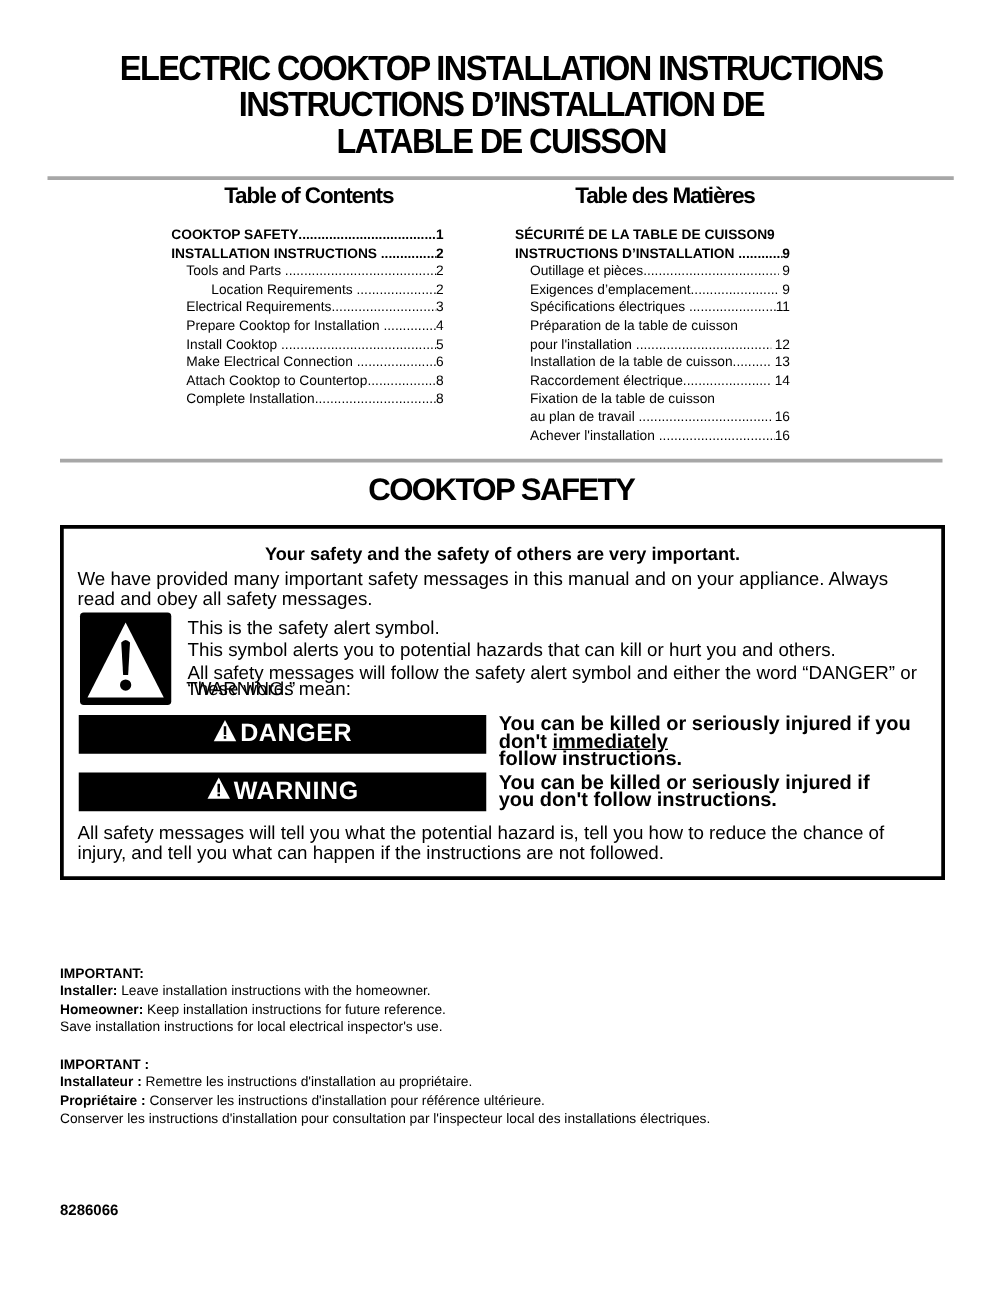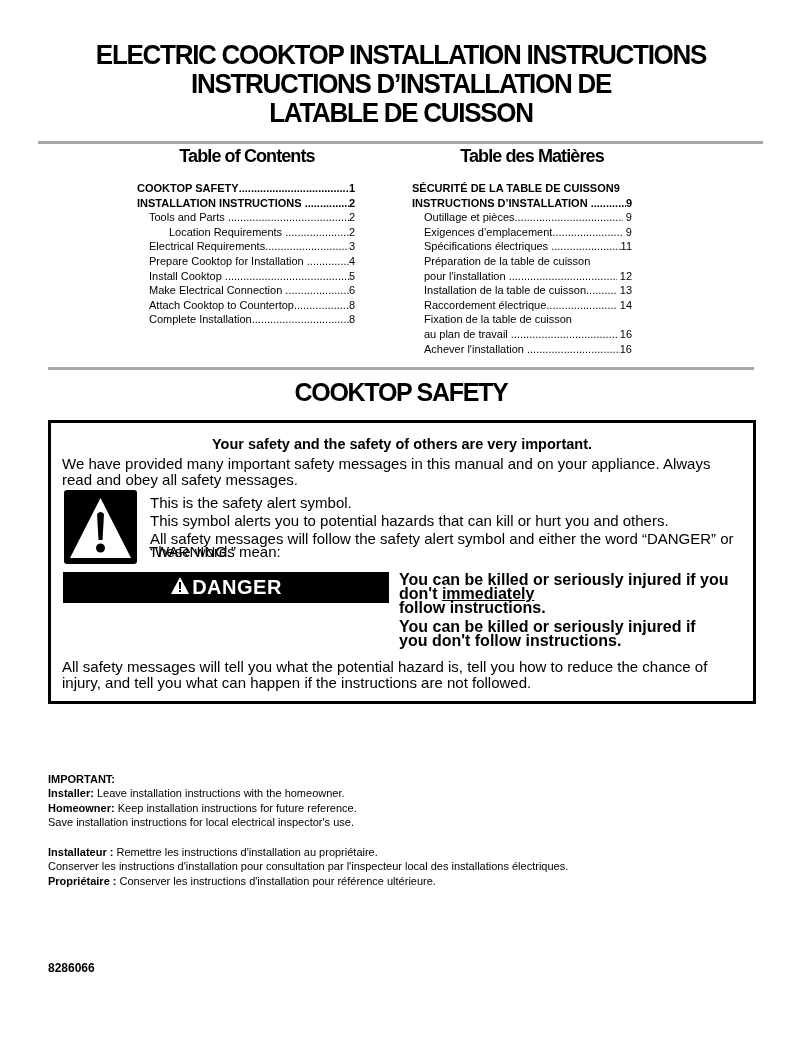--- a/index.html
+++ b/index.html
@@ -189,31 +189,42 @@
           <rect x="9" y="14" width="2" height="2" fill="#000"></rect>
         </svg>
     </span>
     <span>DANGER</span>
   </div>
   <div class="abs bar-desc" style="left:348px; top:150px; width:350px;">
     <span>You can be killed or seriously injured if you don't </span><span class="u">immediately</span><br>
     <span>follow instructions.</span>
   </div>
 
+  <div class="abs bar" style="left:12px; top:195px; width:326px; height:31px;">
+    <span class="tri">
+      <svg width="20" height="19" viewBox="0 0 20 19">
+          <polygon points="10,1 19,18 1,18" fill="#fff"></polygon>
+          <rect x="9" y="6" width="2" height="7" fill="#000"></rect>
+          <rect x="9" y="14" width="2" height="2" fill="#000"></rect>
+        </svg>
+    </span>
+    <span>WARNING</span>
+  </div>
   <div class="abs bar-desc" style="left:348px; top:197px; width:320px;">You can be killed or seriously injured if you don't follow instructions.</div>
 
   <div class="abs body-text" style="left:11px; top:236px; width:675px;">All safety messages will tell you what the potential hazard is, tell you how to reduce the chance of injury, and tell you what can happen if the instructions are not followed.</div>
 </div>
 
 <div class="abs imp" style="left:48px; top:772px;">
   <div><b>IMPORTANT:</b></div>
   <div><b>Installer:</b><span> Leave installation instructions with the homeowner.</span></div>
   <div><b>Homeowner:</b><span> Keep installation instructions for future reference.</span></div>
   <div><span>Save installation instructions for local electrical inspector's use.</span></div>
 </div>
 
 <div class="abs imp" style="left:48px; top:845px;">
+  <div><b>IMPORTANT :</b></div>
   <div><b>Installateur :</b><span> Remettre les instructions d'installation au propriétaire.</span></div>
+  <div><b>Propriétaire :</b><span> Conserver les instructions d'installation pour référence ultérieure.</span></div>
   <div><span>Conserver les instructions d'installation pour consultation par l'inspecteur local des installations électriques.</span></div>
-  <div><b>Propriétaire :</b><span> Conserver les instructions d'installation pour référence ultérieure.</span></div>
 </div>
 
 <div class="abs doc-num" style="left:48px; top:961px;">8286066</div>
 
 </body></html>

